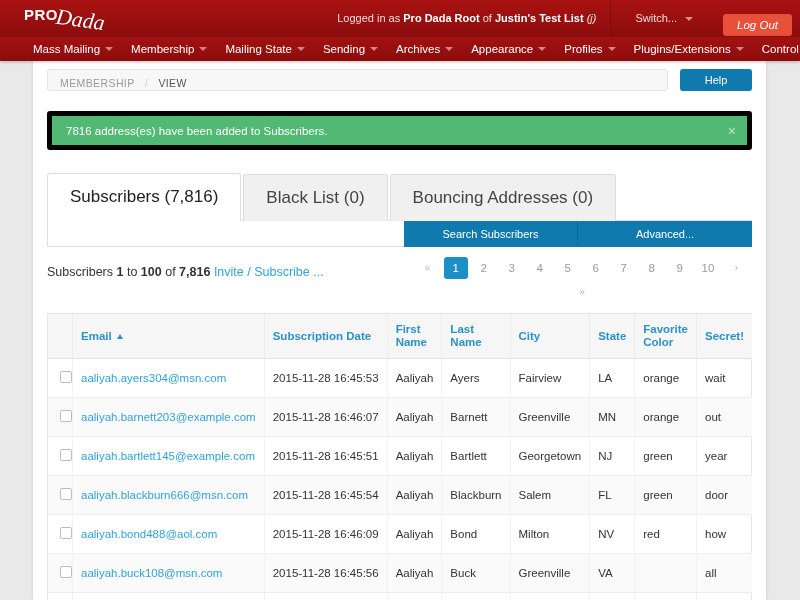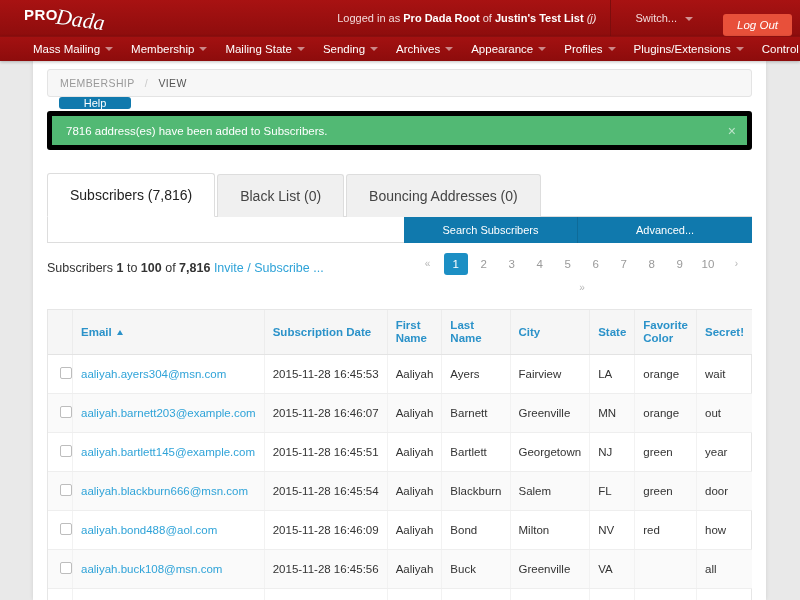--- a/index.html
+++ b/index.html
@@ -139,21 +139,20 @@
     box-shadow: 0 0 4px rgba(0,0,0,.10);
     overflow: hidden;
   }
 
   
   .crumb-row {
     display: flex;
     align-items: stretch;
     padding: 8px 14px 6px 14px;
     height: 36px;
-    flex-direction: column;
   }
   .breadcrumb {
     flex: 1;
     background: #f7f7f7;
     border: 1px solid #e4e4e4;
     border-radius: 3px;
     padding: 7px 12px;
     font-size: 10.5px;
     letter-spacing: .4px;
     color: #999;
@@ -198,21 +197,21 @@
   }
 
   
   .tabs {
     margin: 22px 14px 0 14px;
     display: flex;
     align-items: flex-end;
     border-bottom: 1px solid #ddd;
   }
   .tab {
-    font-size: 14px;
+    font-size: 17px;
     color: #444;
     padding: 13px 22px;
     background: #f0f0f0;
     border: 1px solid #ddd;
     border-bottom: none;
     border-radius: 3px 3px 0 0;
     margin-right: 2px;
     cursor: pointer;
     position: relative;
     top: 1px;

